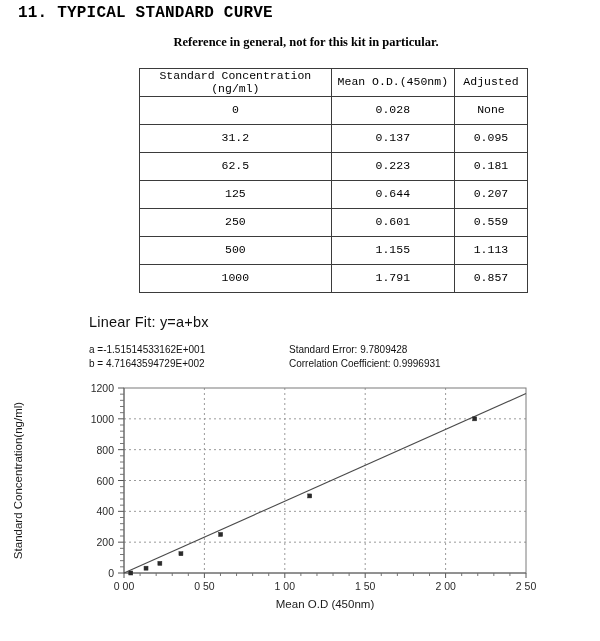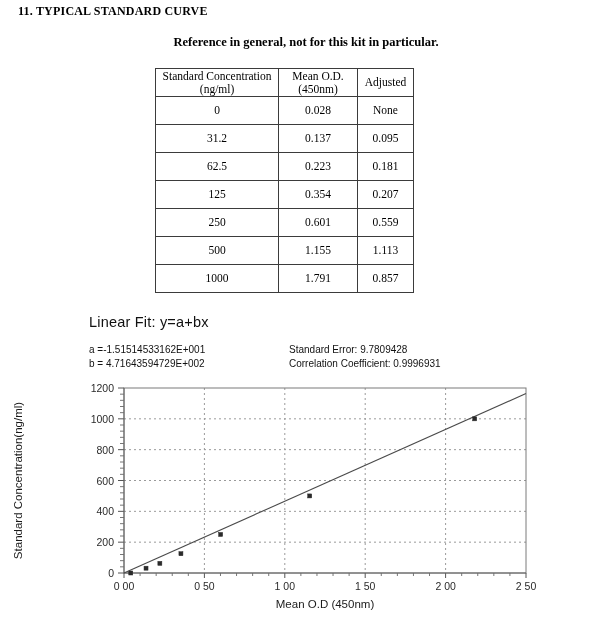--- a/index.html
+++ b/index.html
@@ -14,23 +14,23 @@
     font-family: "Liberation Serif", serif;
     color: #000000;
     overflow: hidden;
   }
 
   
   #section-title {
     position: absolute;
     left: 18px;
     top: 4px;
-    font-family: Liberation Serif, serif;
+    font-family: Liberation Mono, monospace;
     font-weight: bold;
-    font-size: 12px;
+    font-size: 16px;
     letter-spacing: 0.2px;
     white-space: nowrap;
   }
 
   
   #subtitle {
     position: absolute;
     left: 0;
     top: 35px;
     width: 600px;
@@ -44,24 +44,23 @@
 
   
   #data-table-wrap {
     position: absolute;
     left: 139px;
     top: 68px;
     width: 325px;
   }
   table.std-table {
     border-collapse: collapse;
-    width: 259px;
-    font-family: Liberation Serif, serif;
+    width: 389px;
+    font-family: Liberation Mono, monospace;
     font-size: 11.5px;
-    margin-left: 16px;
   }
   table.std-table td {
     border: 1px solid #3b3b3b;
     text-align: center;
     height: 27px;
     padding: 0 2px;
     vertical-align: middle;
     line-height: 1.1;
   }
   table.std-table td.c1 { width: 163px; }
@@ -173,21 +172,21 @@
           <td class="c2">0.137</td>
           <td class="c3">0.095</td>
         </tr>
         <tr>
           <td class="c1">62.5</td>
           <td class="c2">0.223</td>
           <td class="c3">0.181</td>
         </tr>
         <tr>
           <td class="c1">125</td>
-          <td class="c2">0.354</td>
+          <td class="c2">0.644</td>
           <td class="c3">0.207</td>
         </tr>
         <tr>
           <td class="c1">250</td>
           <td class="c2">0.601</td>
           <td class="c3">0.559</td>
         </tr>
         <tr>
           <td class="c1">500</td>
           <td class="c2">1.155</td>

